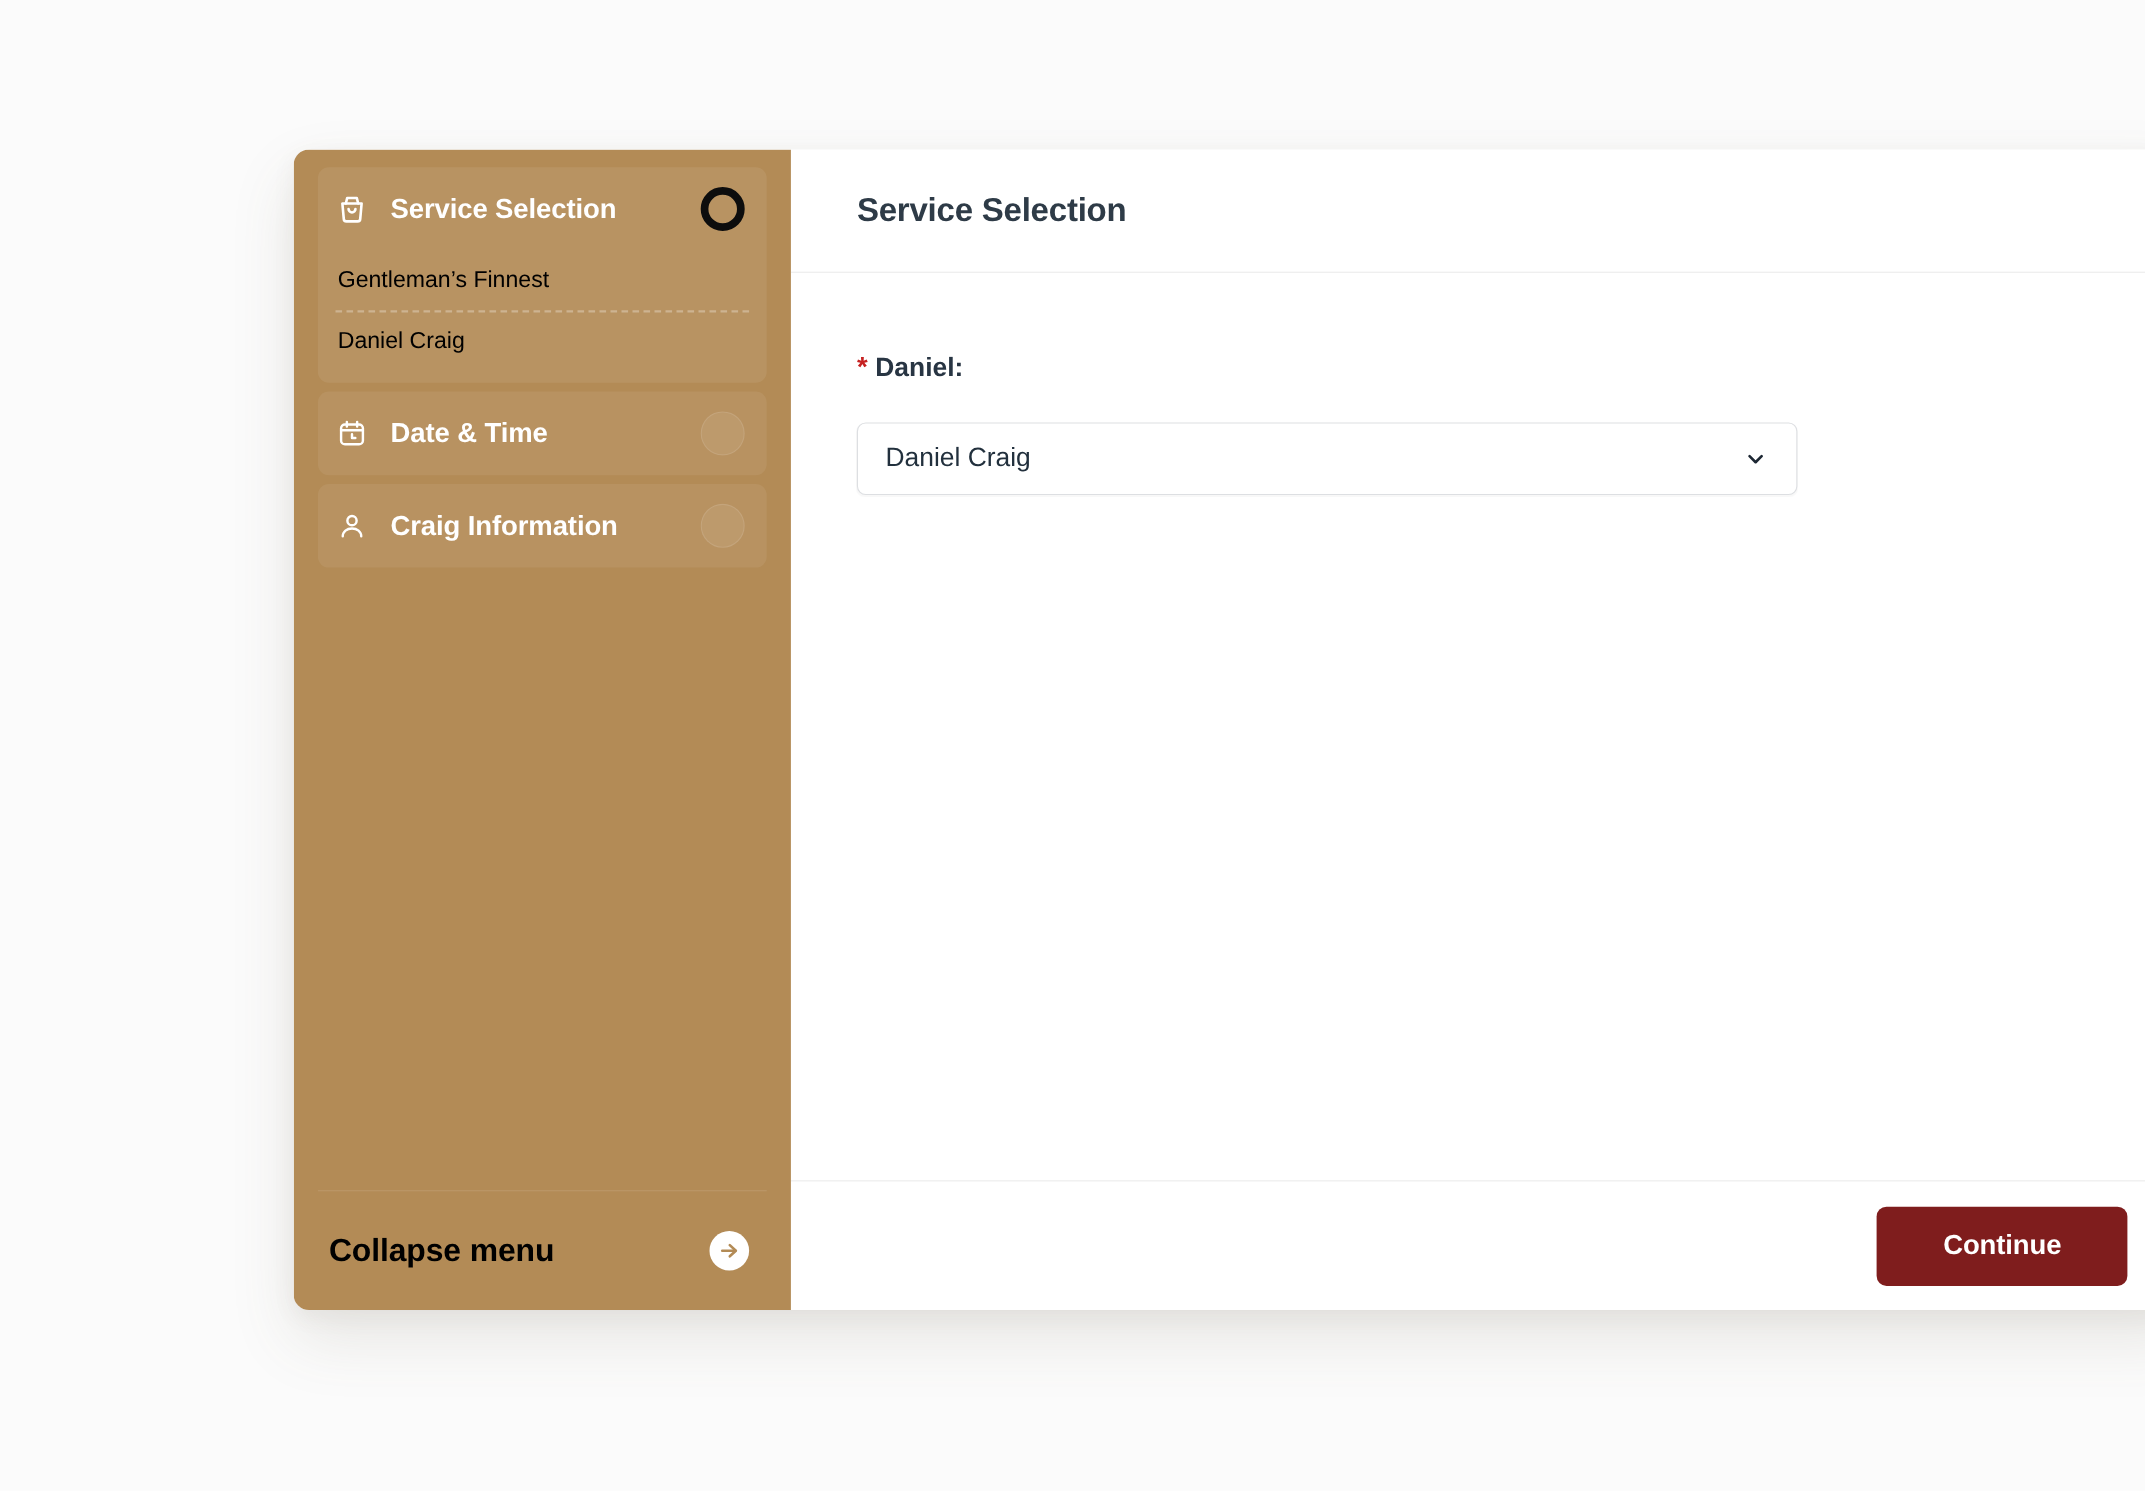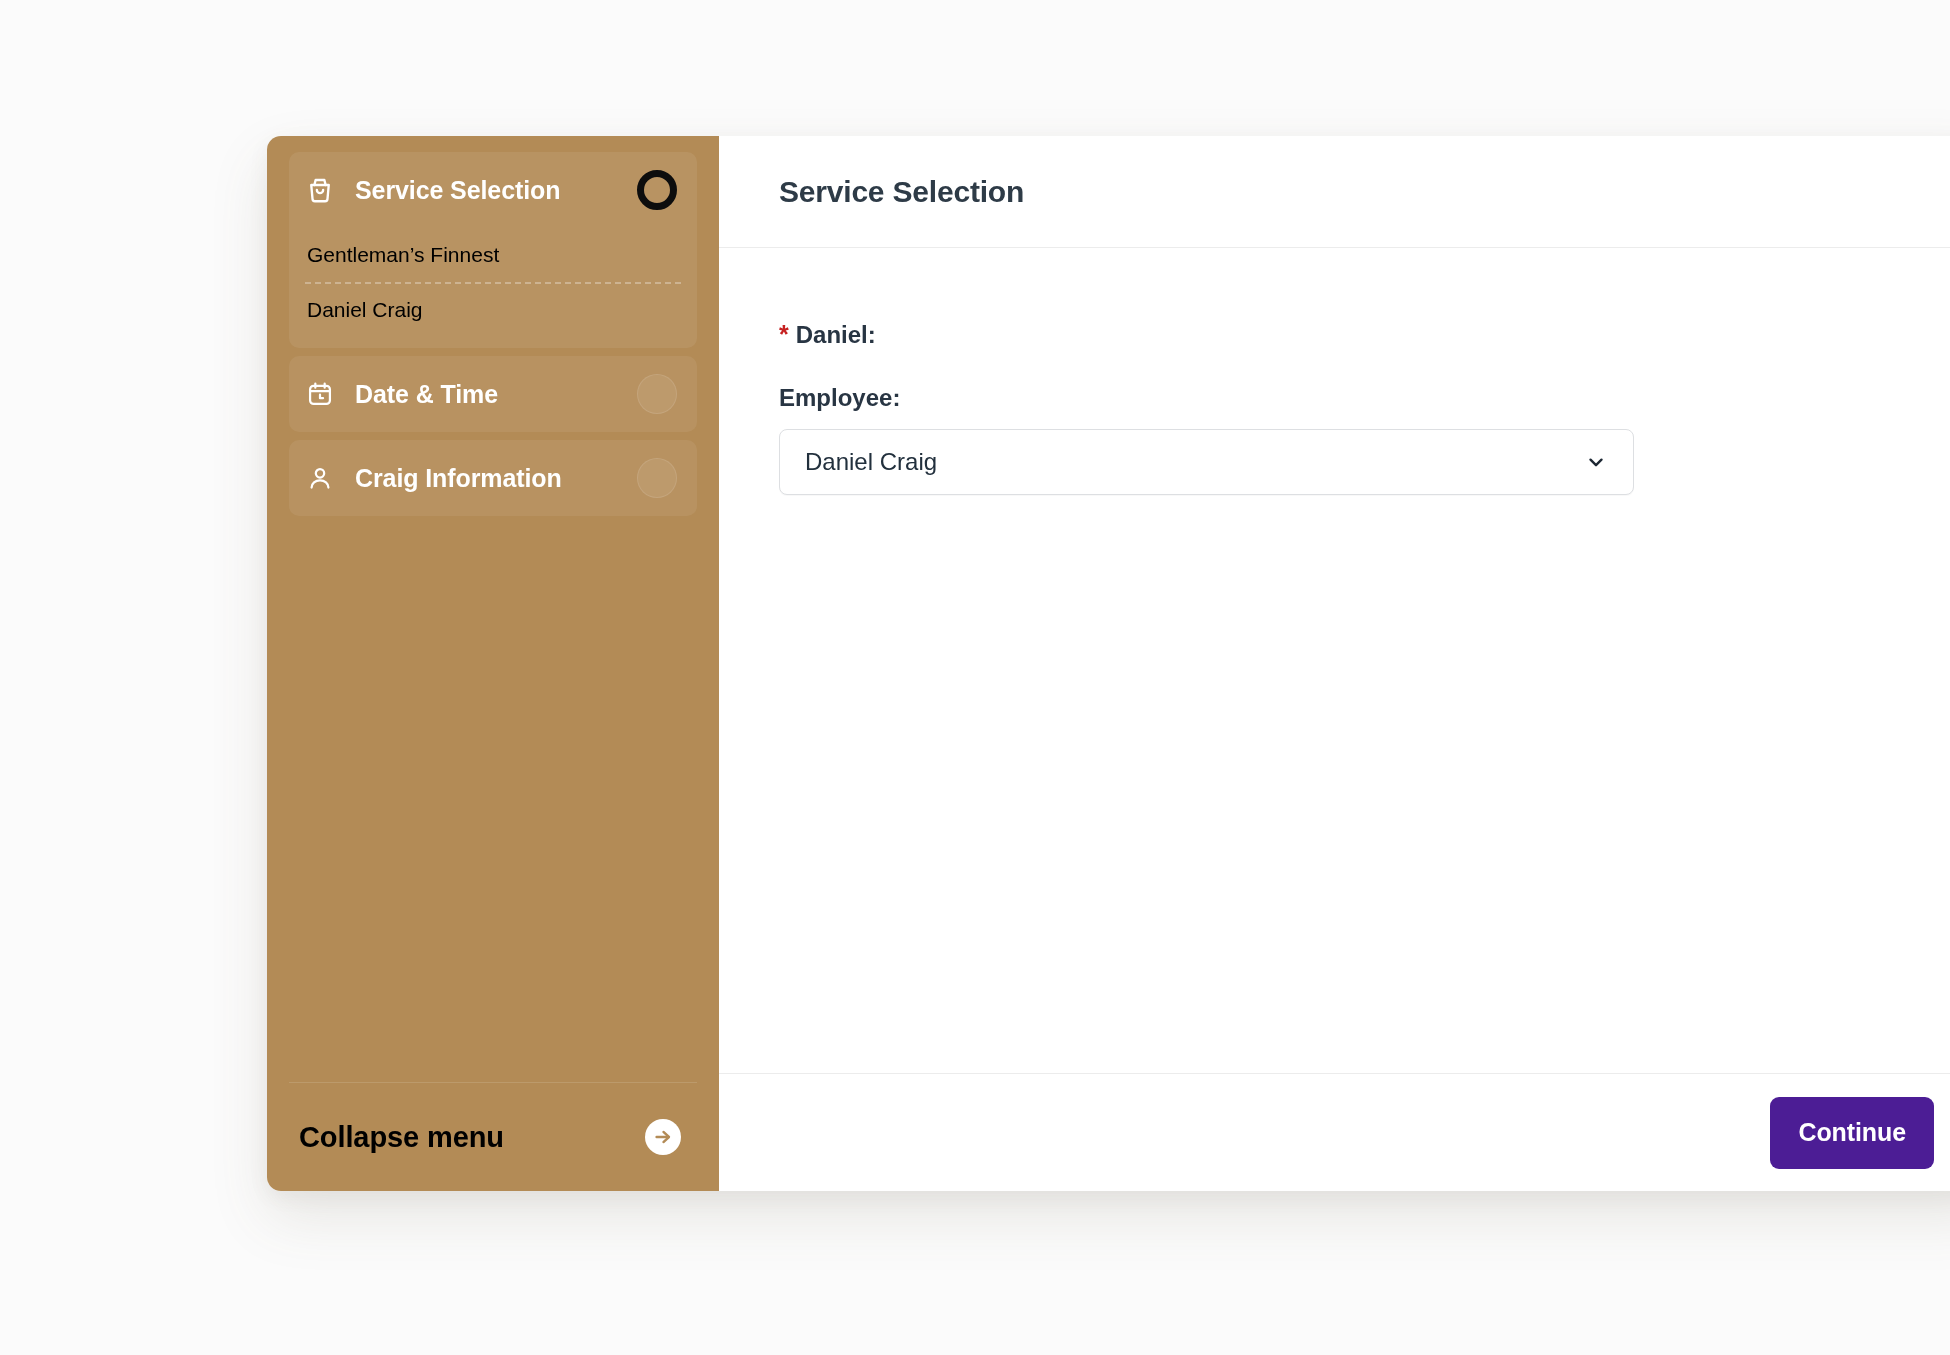--- a/index.html
+++ b/index.html
@@ -210,29 +210,29 @@
 
   .main-footer {
     flex: 0 0 118px;
     border-top: 1px solid #ececec;
     display: flex;
     align-items: center;
     justify-content: flex-end;
     padding: 0 60px;
   }
   .continue-btn {
-    background: #4c1d95;
+    background: #7f1d1d;
     color: #ffffff;
     font-family: "Liberation Sans", sans-serif;
     font-size: 25px;
     font-weight: 700;
     border: none;
     border-radius: 9px;
     height: 72px;
-    padding: 0 28px;
+    padding: 0 60px;
     cursor: pointer;
     letter-spacing: -0.1px;
   }
 </style>
 </head>
 <body>
 
 <div id="stage">
 
   <div class="widget">
@@ -315,23 +315,20 @@
       <div class="main-body">
 
         <div class="field">
           <div class="field-label">
             <span class="req-star">*</span>
             <span>Daniel:</span>
           </div>
         </div>
 
         <div class="field">
-          <div class="field-label">
-            <span>Employee:</span>
-          </div>
           <div class="select">
             <span class="select-value">Daniel Craig</span>
             <span class="select-chevron">
               <svg width="22" height="22" viewBox="0 0 24 24" fill="none" stroke="currentColor" stroke-width="2.6" stroke-linecap="round" stroke-linejoin="round">
                 <path d="M6 9.5l6 6 6-6"></path>
               </svg>
             </span>
           </div>
         </div>
 

